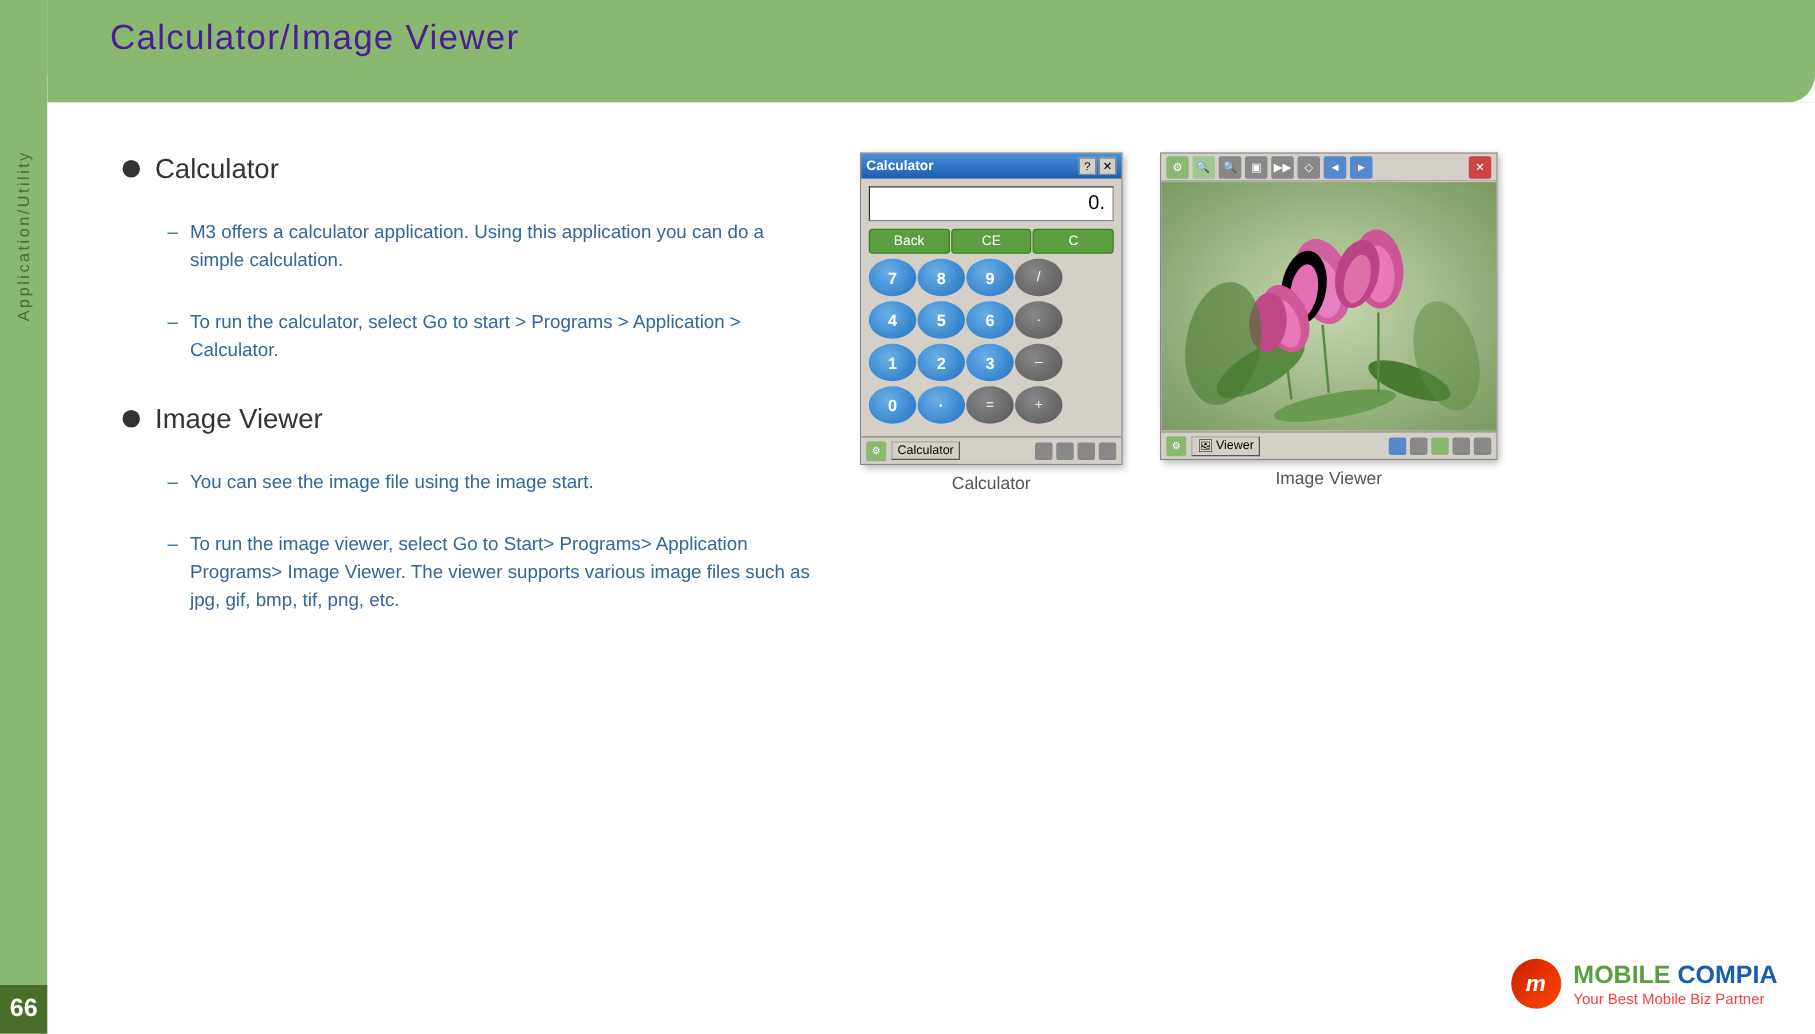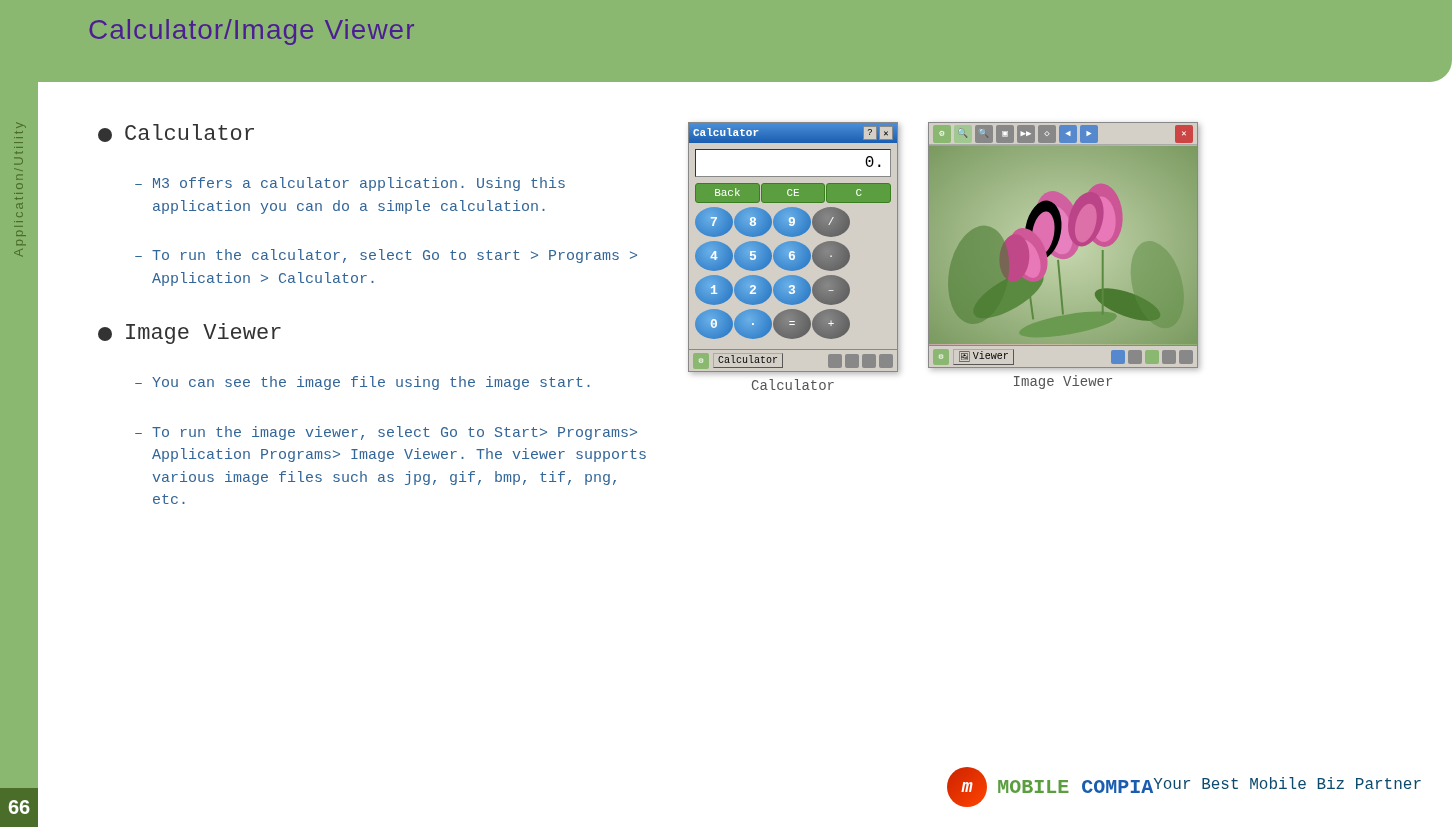--- a/index.html
+++ b/index.html
@@ -76,21 +76,20 @@
     }
 
     
     .content {
       flex: 1;
       display: flex;
       padding: 40px 30px 24px 60px;
       gap: 30px;
       position: relative;
       background: white;
-      font-family: Liberation Mono, monospace;
     }
 
     .text-section {
       flex: 1;
       max-width: 560px;
     }
 
     .bullet-item {
       margin-bottom: 30px;
     }
@@ -385,32 +384,32 @@
       align-items: center;
       justify-content: center;
       color: white;
       font-size: 18px;
       font-weight: bold;
       font-style: italic;
     }
 
     .logo-text {
       display: flex;
-      flex-direction: row;
+      flex-direction: column;
     }
 
     .logo-main {
       font-size: 20px;
       font-weight: bold;
       color: #333;
     }
 
     .logo-sub {
-      font-size: 16px;
-      color: #0c4a6e;
+      font-size: 12px;
+      color: #ef4444;
     }
 
     .logo-main span.mobile { color: #5a9e40; }
     .logo-main span.compia { color: #1a5db0; }
 
     
     .header-wrapper {
       position: relative;
       background: #8ab870;
     }

